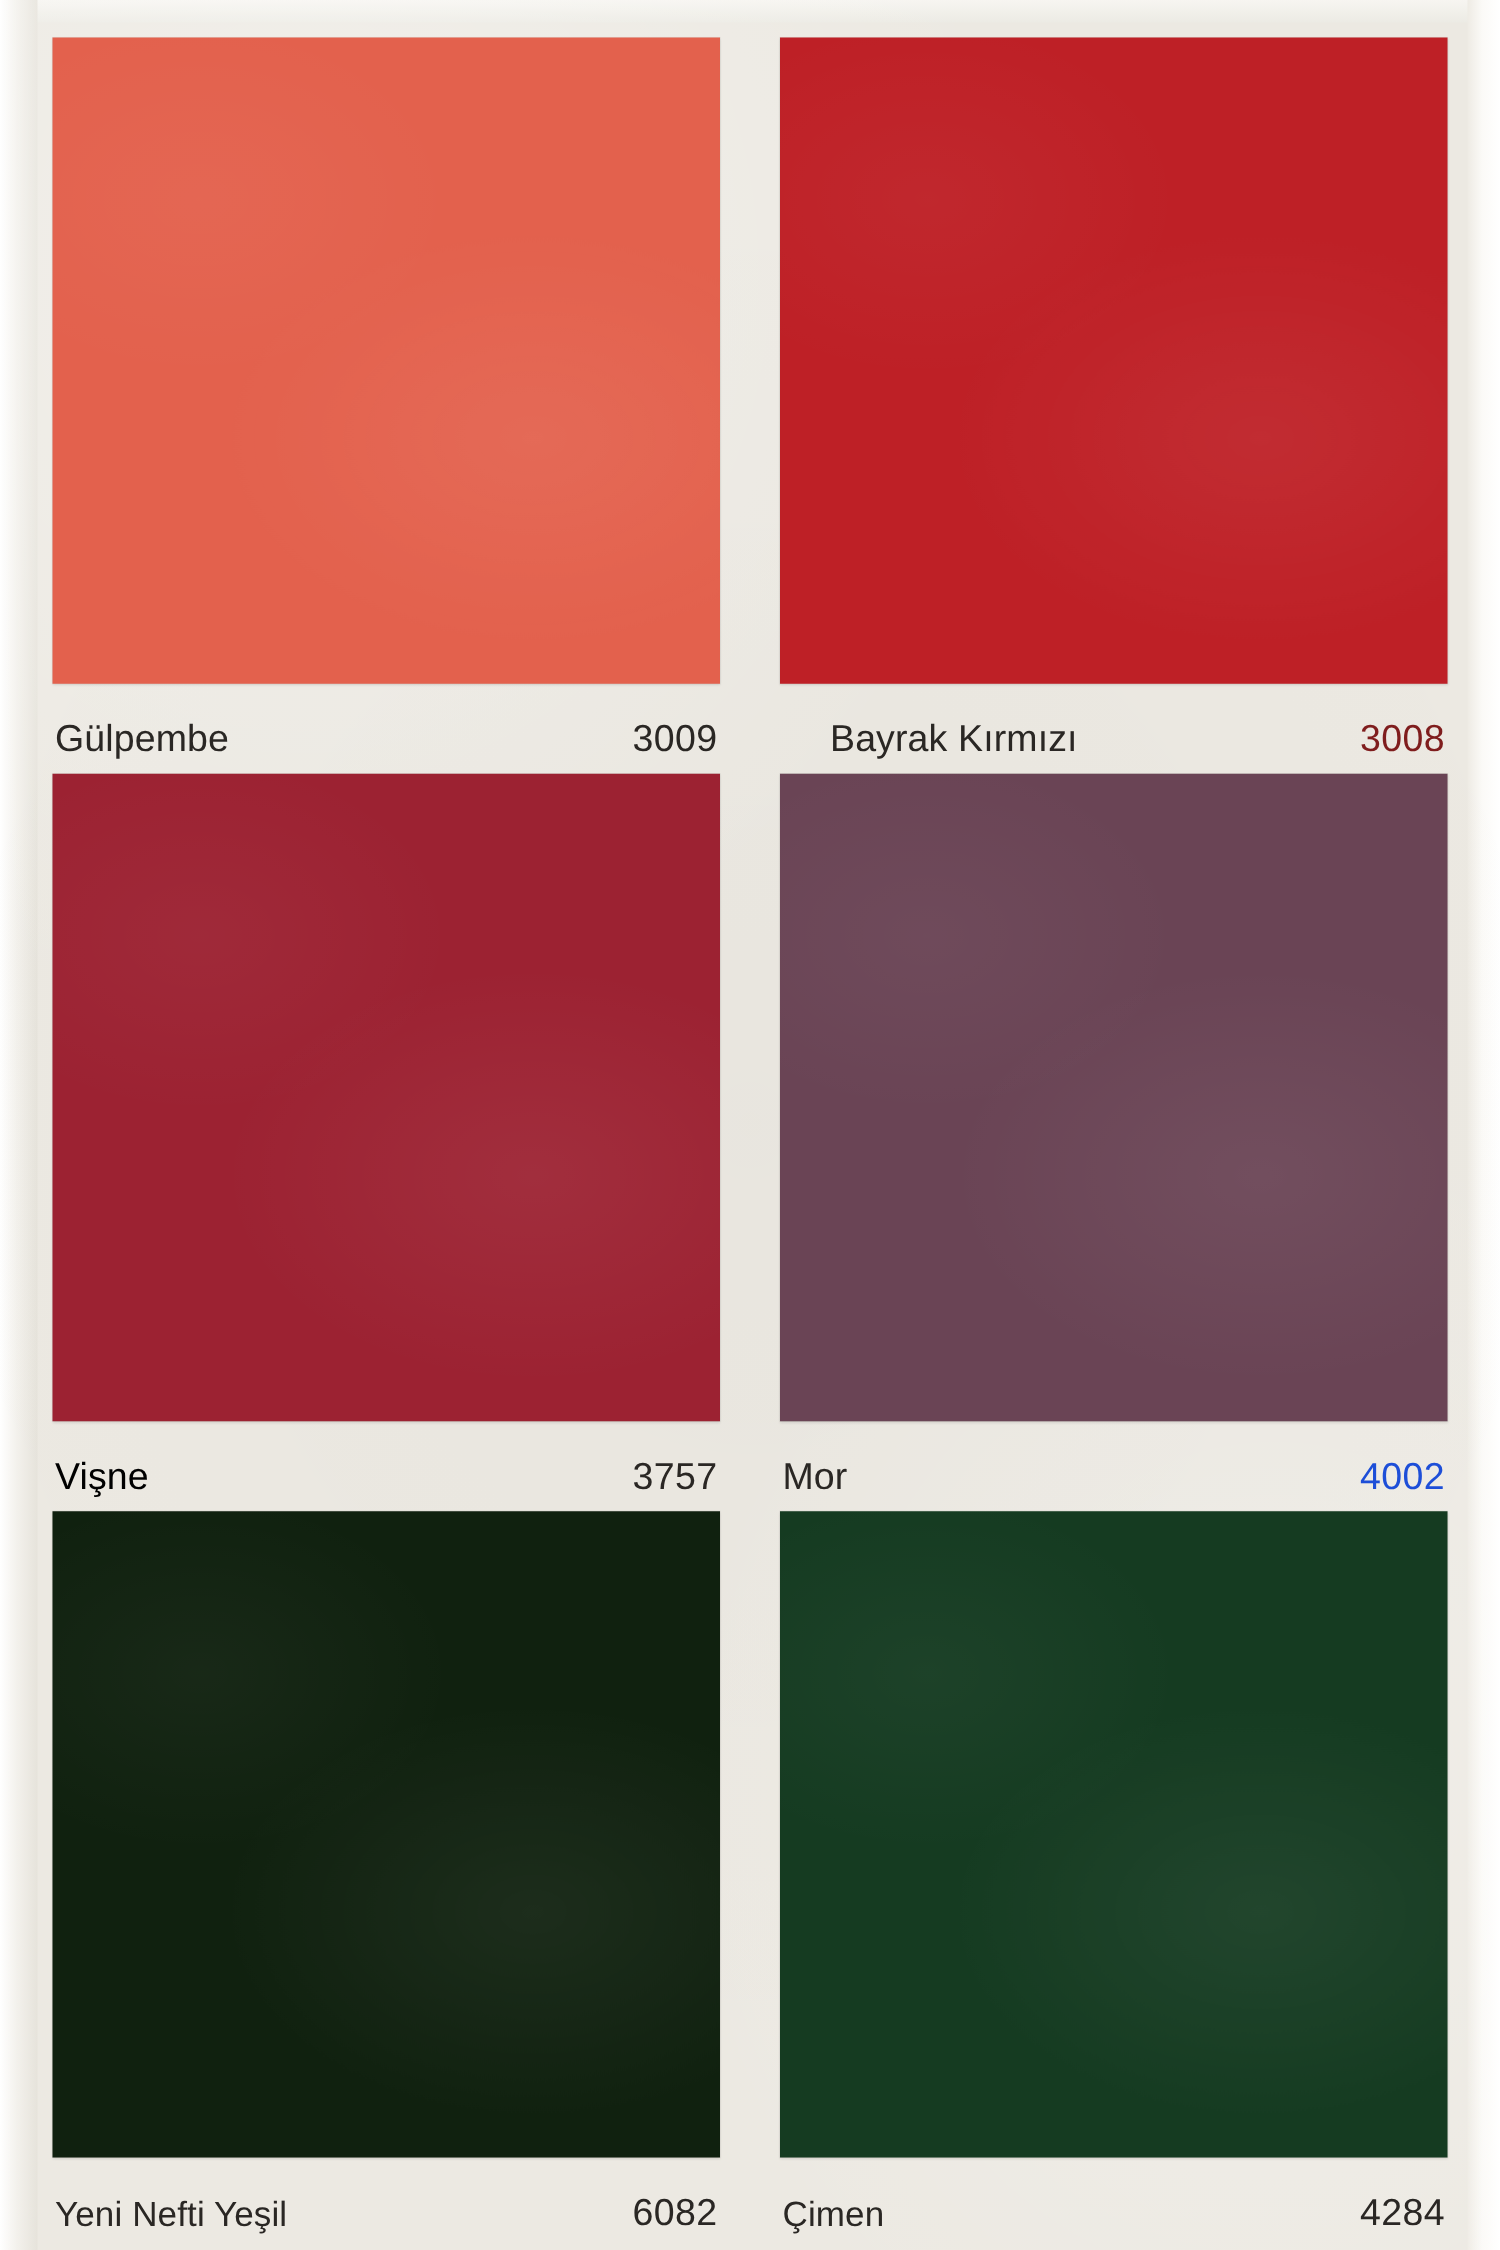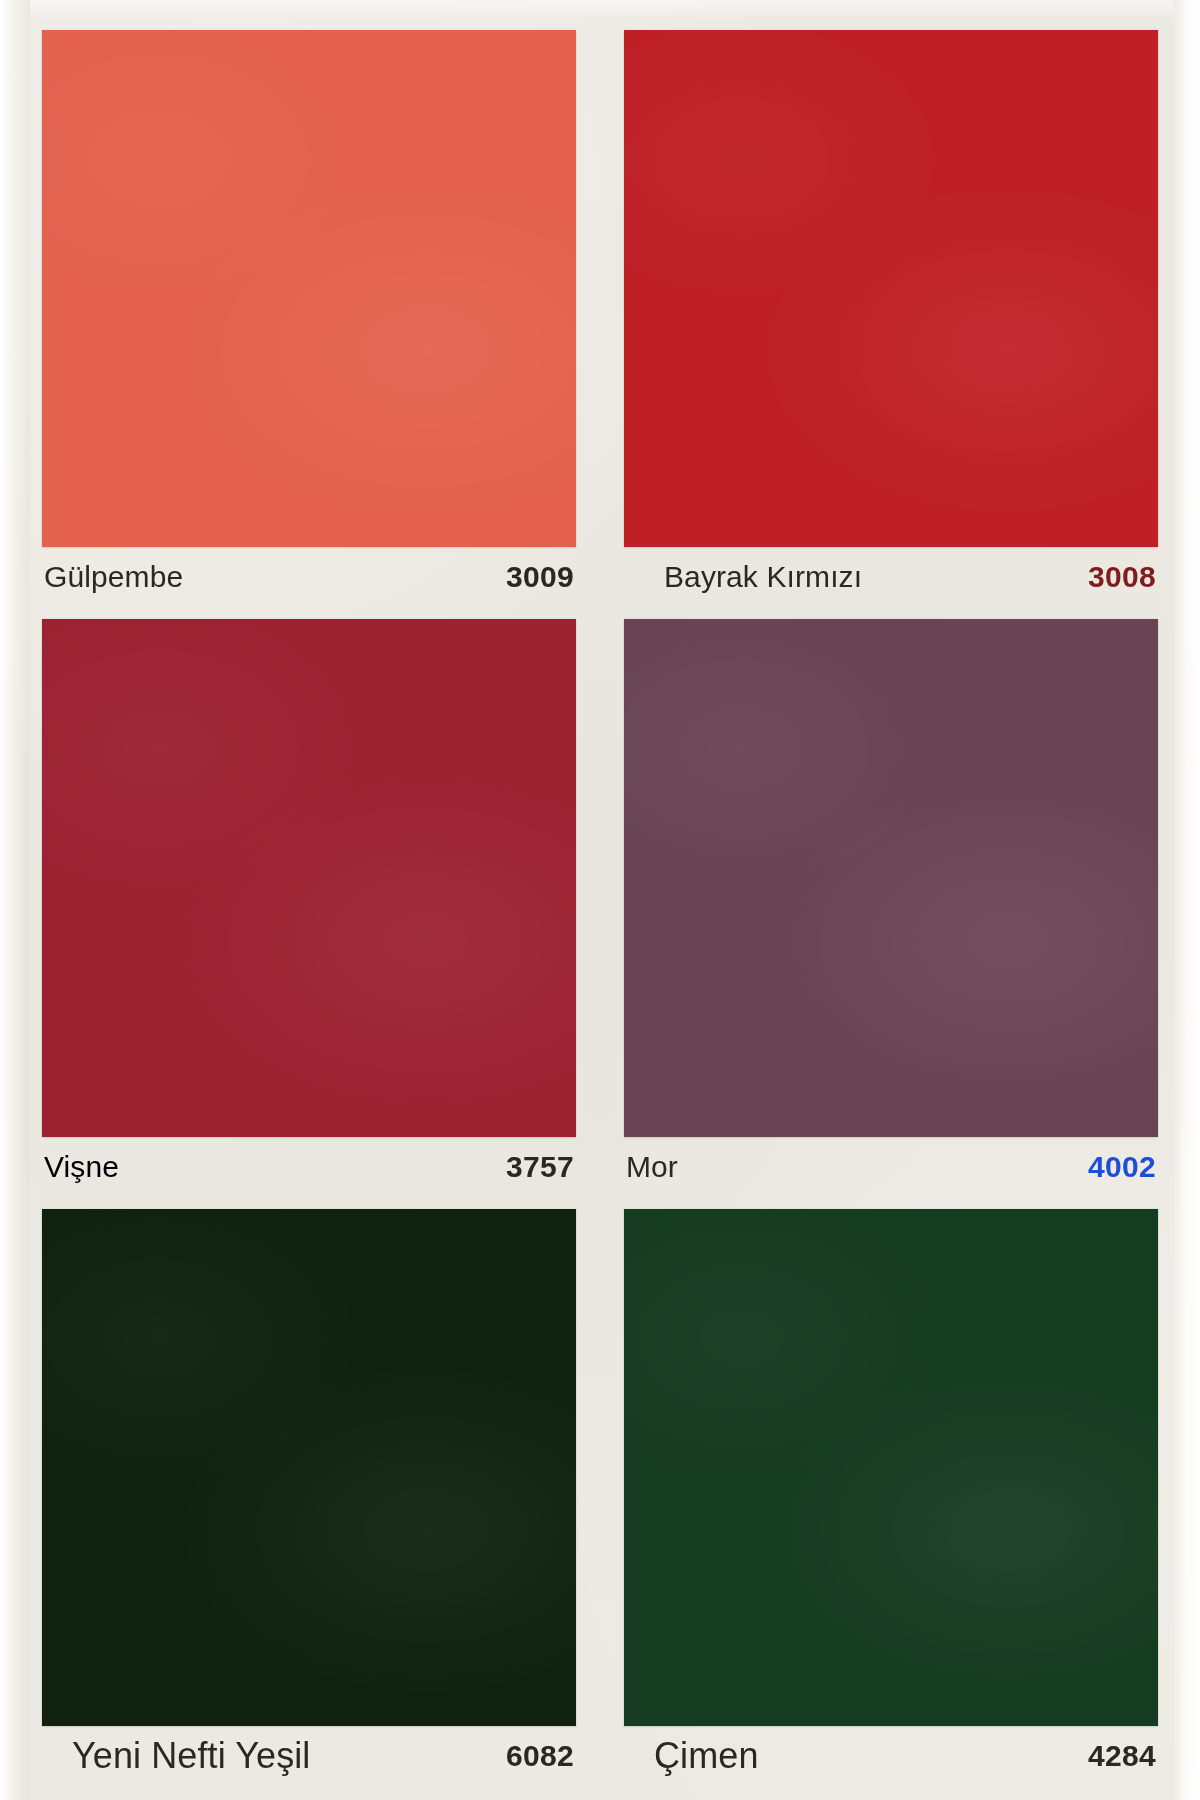--- a/index.html
+++ b/index.html
@@ -96,44 +96,44 @@
     background:
       radial-gradient(ellipse 65% 45% at 72% 62%, rgba(255,255,255,0.055), rgba(255,255,255,0) 72%),
       radial-gradient(ellipse 55% 40% at 22% 25%, rgba(255,255,255,0.035), rgba(255,255,255,0) 70%);
     pointer-events: none;
   }
 
   .swatch-caption {
     flex: 0 0 auto;
     height: 60px;
     display: flex;
-    align-items: center;
+    align-items: flex-end;
     justify-content: space-between;
     padding: 0 2px;
     box-sizing: border-box;
   }
 
   .swatch-name,
   .swatch-code {
     color: #2a2724;
     font-family: "Liberation Sans", sans-serif;
     font-size: 30px;
     font-weight: 400;
     letter-spacing: 0.1px;
     line-height: 1;
     white-space: nowrap;
   }
   .swatch-code {
-    font-weight: 700;
+    font-weight: 400;
     letter-spacing: 0.3px;
     margin-left: 16px;
   }
 
   
-  .row-3 .swatch-name { font-size: 36px; margin-left: 28px; }
+  .row-3 .swatch-name { font-size: 28px; }
 </style>
 </head>
 <body>
 
 <div id="color-card" style="background-color: rgb(236, 233, 226);">
 
   <div id="paper-top-edge"></div>
   <div id="paper-left-edge"></div>
   <div id="paper-right-edge"></div>
   <div id="paper-grain"></div>

